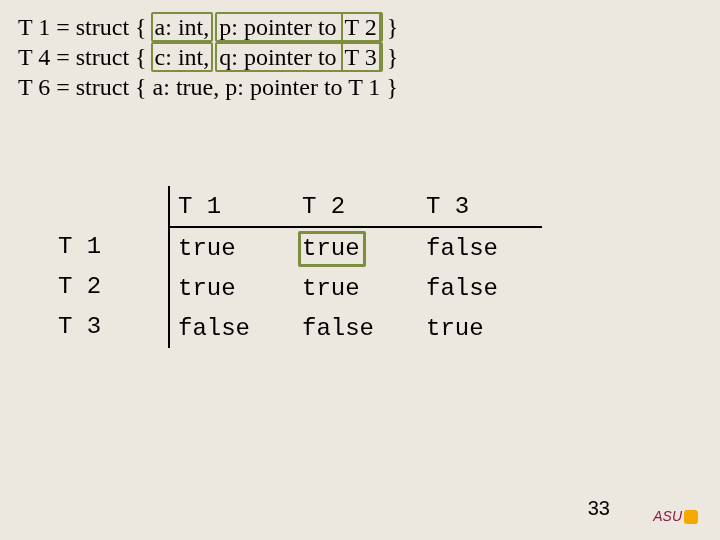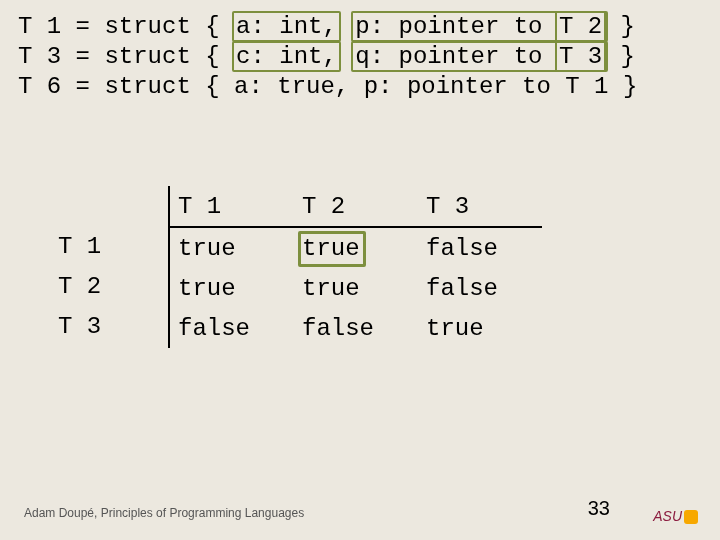--- a/index.html
+++ b/index.html
@@ -18,20 +18,21 @@
     width: 720px;
     height: 540px;
   }
   .defs {
     position: absolute;
     left: 18px;
     top: 12px;
     font-size: 24px;
     line-height: 30px;
     white-space: nowrap;
+    font-family: Liberation Serif, serif;
   }
   .defline { position: relative; height: 30px; }
   .seg { display: inline; }
   .hl {
     border: 2px solid #7d8f3e;
     border-radius: 2px;
     padding: 0 2px;
     margin: 0 -2px;
   }
   .table {
@@ -105,21 +106,21 @@
 </head>
 <body>
 
 <div class="stage">
 
   <div class="defs">
     <div class="defline">
       <span class="seg">T 1 = struct { </span><span class="seg hl">a: int,</span><span class="seg"> </span><span class="seg hl"><span>p: pointer to </span><span class="hl">T 2</span></span><span class="seg"> }</span>
     </div>
     <div class="defline">
-      <span class="seg">T 3 = struct { </span><span class="seg hl">c: int,</span><span class="seg"> </span><span class="seg hl"><span>q: pointer to </span><span class="hl">T 3</span></span><span class="seg">  }</span>
+      <span class="seg">T 4 = struct { </span><span class="seg hl">c: int,</span><span class="seg"> </span><span class="seg hl"><span>q: pointer to </span><span class="hl">T 3</span></span><span class="seg">  }</span>
     </div>
     <div class="defline">
       <span class="seg">T 6 = struct { </span><span class="seg">a: true,</span><span class="seg"> </span><span class="seg"><span>p: pointer to </span><span>T 1</span></span><span class="seg"> }</span>
     </div>
   </div>
 
   <div class="table">
     <div class="tablewrap">
       <div class="rowlabels">
         <div>T 1</div>
@@ -163,17 +164,16 @@
               <span class="val">false</span>
             </div>
           <div class="cell">
               <span class="val">true</span>
             </div>
         </div>
       </div>
     </div>
   </div>
 
-  <div class="footer">Adam Doupé, Principles of Programming Languages</div>
   <div class="pagenum">33</div>
   <div class="logo"><span>ASU</span><span class="sun"></span></div>
 
 </div>
 
 </body></html>

